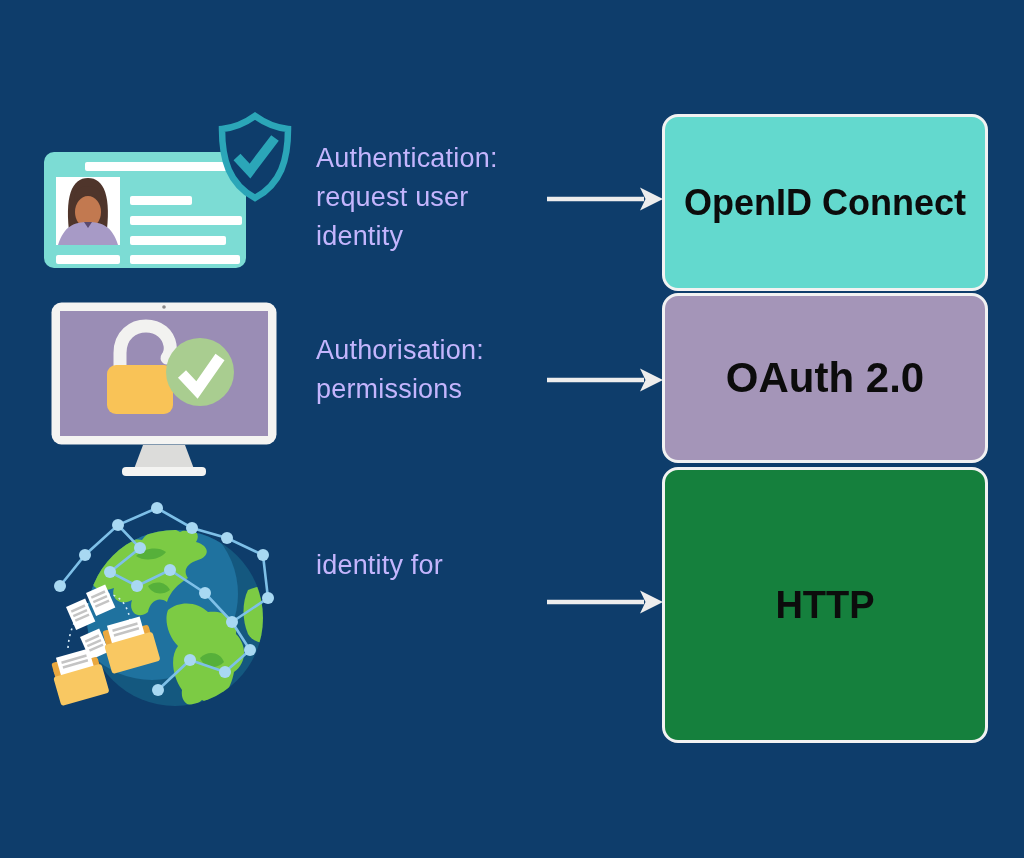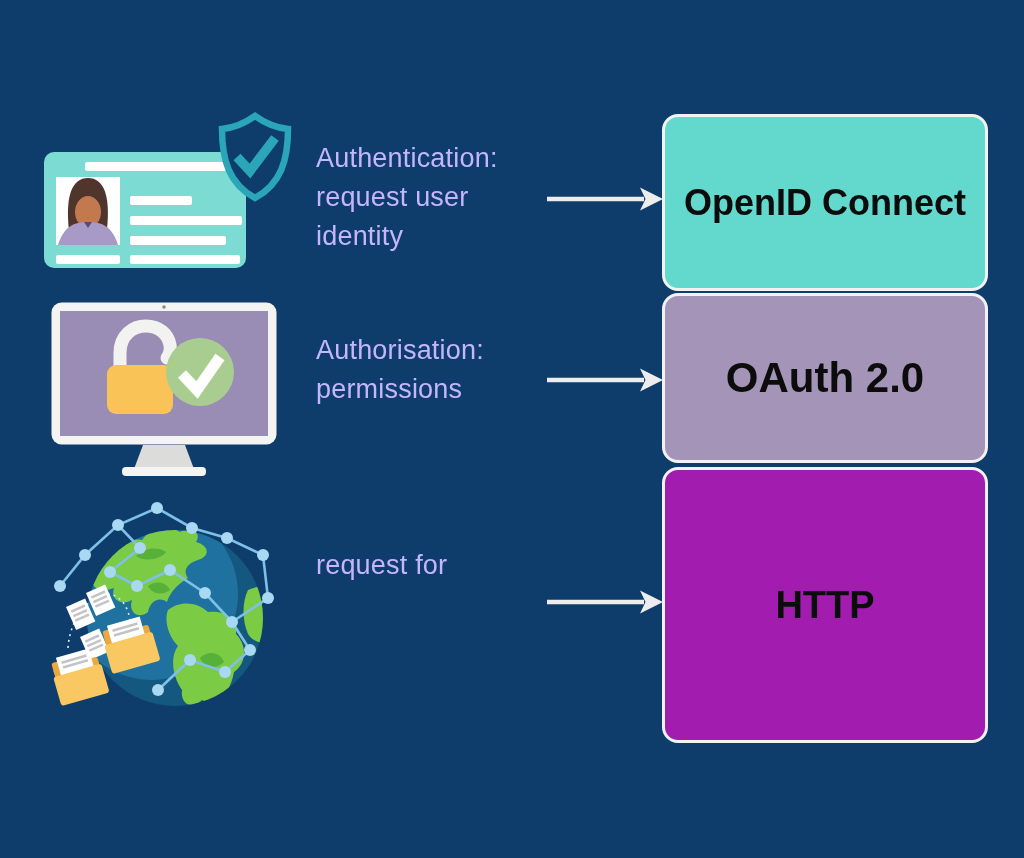--- a/index.html
+++ b/index.html
@@ -201,25 +201,25 @@
         <rect x="17" y="164" width="46" height="36" rx="3" fill="#eaa83e"></rect>
         <rect x="23" y="154" width="34" height="32" fill="#ffffff"></rect>
         <rect x="27" y="159" width="26" height="2.5" fill="#c4c4c4"></rect>
         <rect x="27" y="164" width="26" height="2.5" fill="#c4c4c4"></rect>
         <rect x="15" y="172" width="50" height="30" rx="3" fill="#f9c862"></rect>
       </g>
     </svg>
   </div>
 
   <div class="label label-3">
-    <div>request for</div>
+    <div>identity for</div>
   </div>
 
   <svg class="arrow arrow-3" viewBox="0 0 120 32">
     <line x1="3" y1="16" x2="100" y2="16" stroke="#ededed" stroke-width="4.5"></line>
     <path d="M96,4.5 L119,16 L96,27.5 L101.5,16 Z" fill="#ededed"></path>
   </svg>
 
-  <div class="box box-3" style="background: #a21caf;">
+  <div class="box box-3" style="background: #15803d;">
     <span>HTTP</span>
   </div>
 
 </div>
 
 </body></html>

